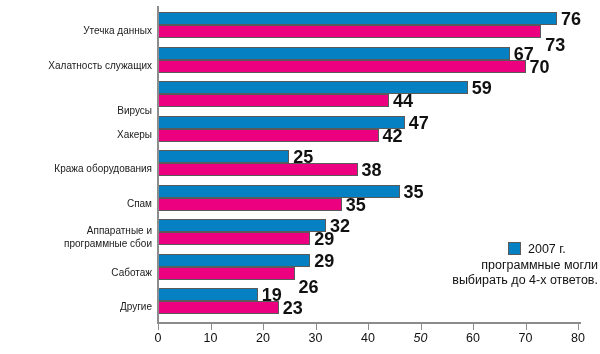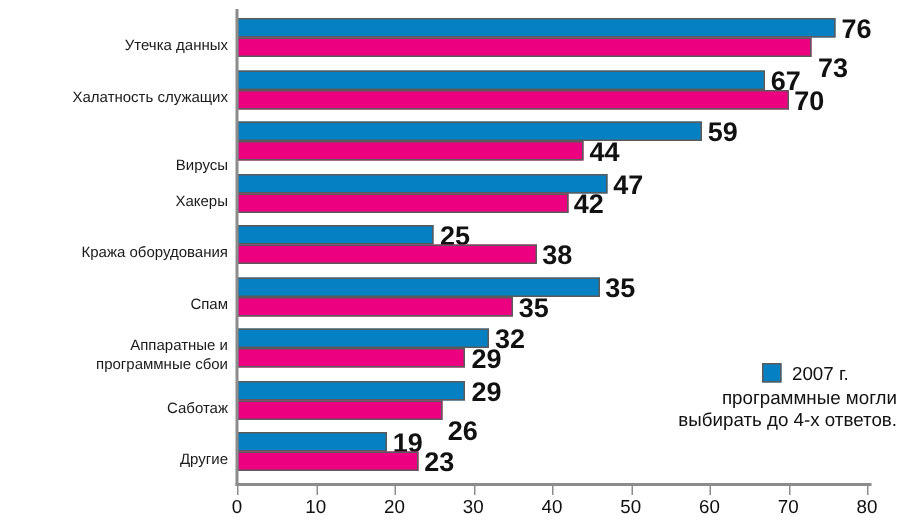--- a/index.html
+++ b/index.html
@@ -198,21 +198,21 @@
       <div class="x-tick-label" style="left: 158px;">0</div>
       <div class="x-tick" style="left: 210.5px;"></div>
       <div class="x-tick-label" style="left: 210.5px; text-align: right;">10</div>
       <div class="x-tick" style="left: 263px;"></div>
       <div class="x-tick-label" style="left: 263px;">20</div>
       <div class="x-tick" style="left: 315.5px;"></div>
       <div class="x-tick-label" style="left: 315.5px;">30</div>
       <div class="x-tick" style="left: 368px;"></div>
       <div class="x-tick-label" style="left: 368px;">40</div>
       <div class="x-tick" style="left: 420.5px;"></div>
-      <div class="x-tick-label" style="left: 420.5px;">50</div>
+      <div class="x-tick-label" style="left: 420.5px; font-style: italic;">50</div>
       <div class="x-tick" style="left: 473px;"></div>
       <div class="x-tick-label" style="left: 473px;">60</div>
       <div class="x-tick" style="left: 525.5px;"></div>
       <div class="x-tick-label" style="left: 525.5px;">70</div>
       <div class="x-tick" style="left: 578px;"></div>
       <div class="x-tick-label" style="left: 578px;">80</div>
     </div>
 
   <div id="legend">
     <div class="legend-row">

